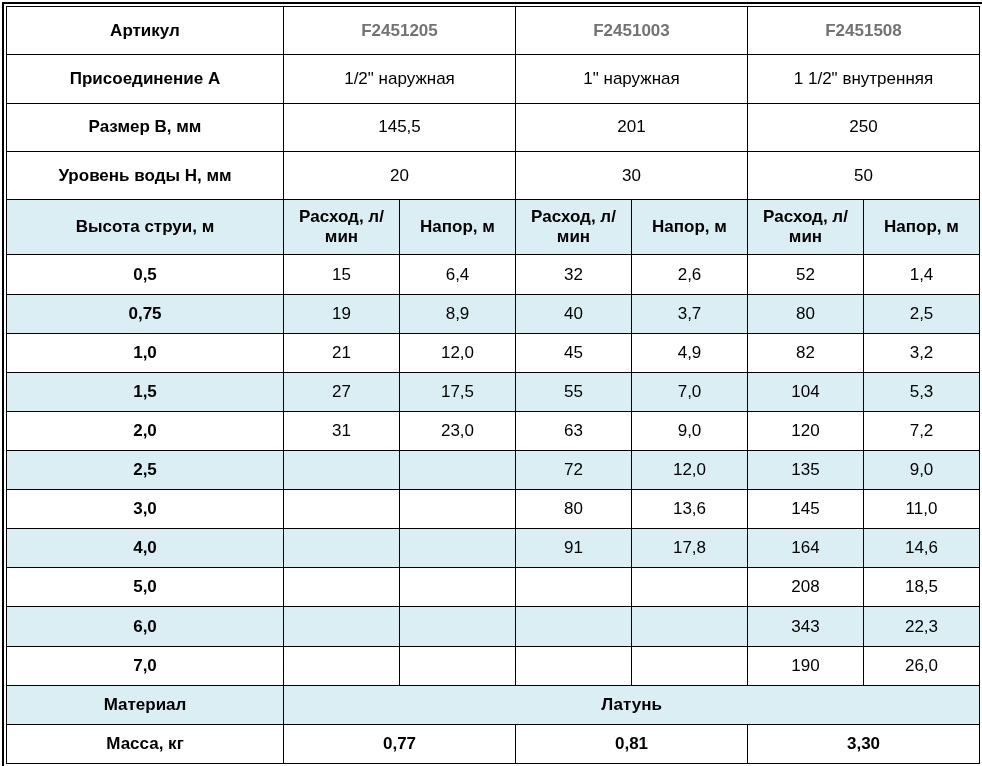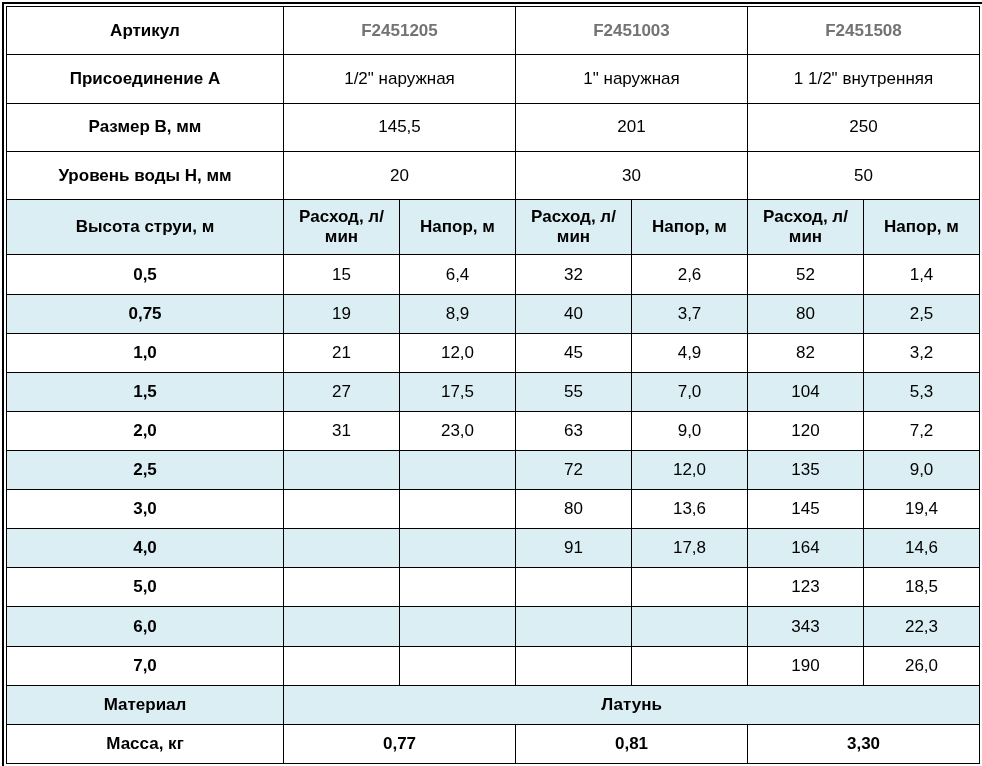--- a/index.html
+++ b/index.html
@@ -141,38 +141,38 @@
     <td>135</td>
     <td>9,0</td>
   </tr>
   <tr class="r-data">
     <td class="lbl">3,0</td>
     <td></td>
     <td></td>
     <td>80</td>
     <td>13,6</td>
     <td>145</td>
-    <td>19,4</td>
+    <td>11,0</td>
   </tr>
   <tr class="r-data alt">
     <td class="lbl">4,0</td>
     <td></td>
     <td></td>
     <td>91</td>
     <td>17,8</td>
     <td>164</td>
     <td>14,6</td>
   </tr>
   <tr class="r-data">
     <td class="lbl">5,0</td>
     <td></td>
     <td></td>
     <td></td>
     <td></td>
-    <td>123</td>
+    <td>208</td>
     <td>18,5</td>
   </tr>
   <tr class="r-data alt">
     <td class="lbl">6,0</td>
     <td></td>
     <td></td>
     <td></td>
     <td></td>
     <td>343</td>
     <td>22,3</td>

